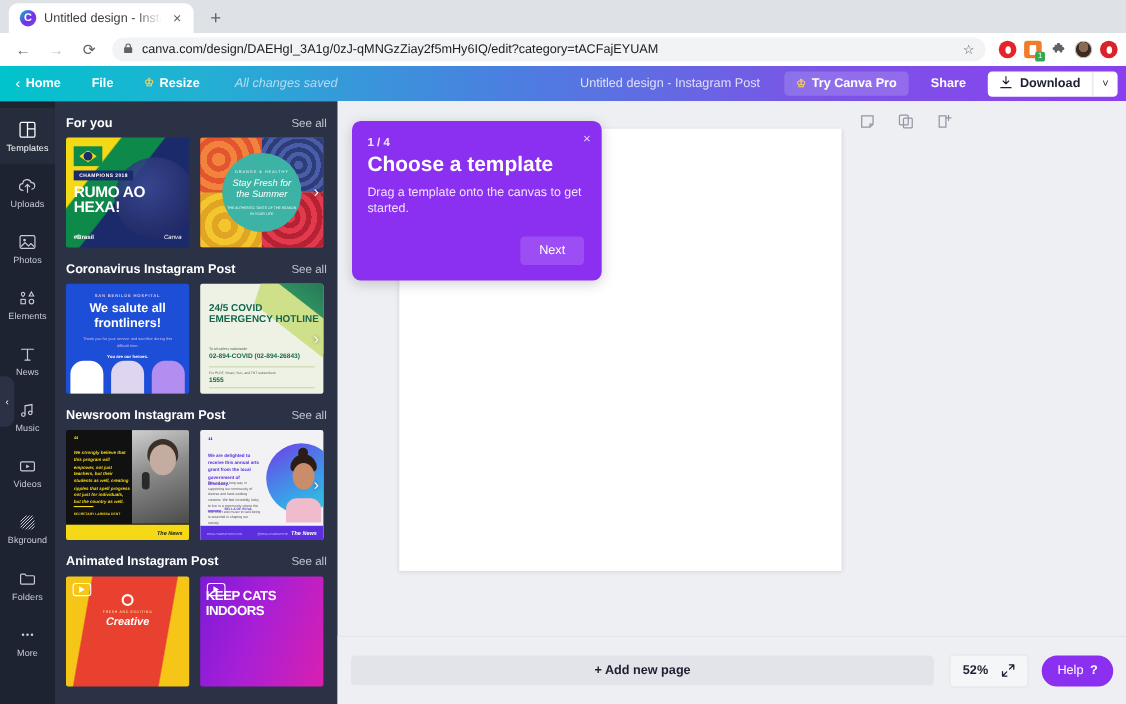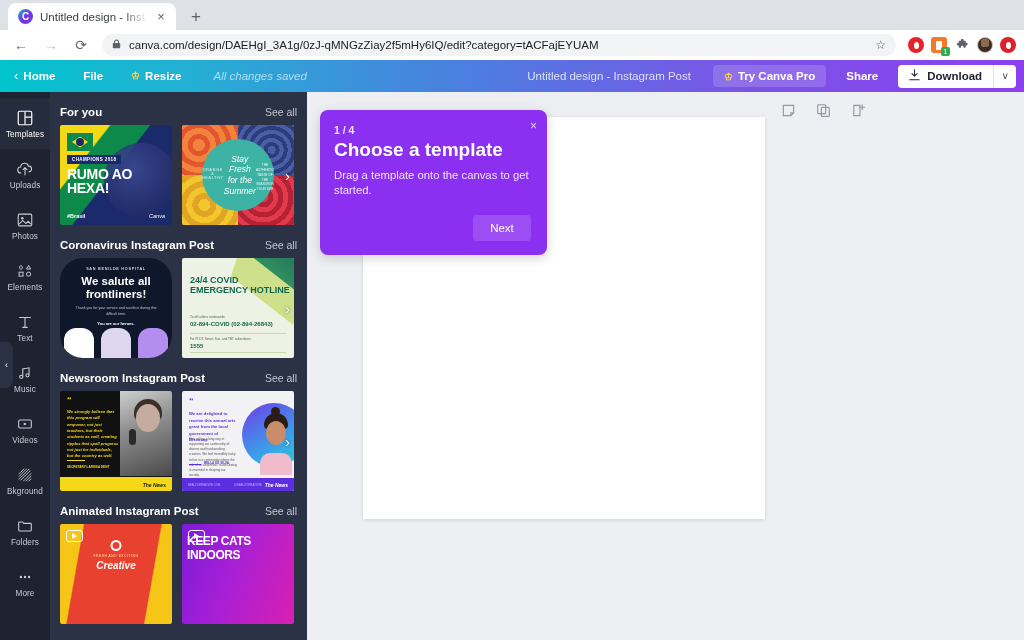--- a/index.html
+++ b/index.html
@@ -227,27 +227,27 @@
   .c-fruit .tl{position:absolute;left:0;top:0;width:50%;height:50%;
      background:repeating-radial-gradient(circle at 30% 40%,#f2833c 0 6px,#e2552f 6px 11px);}
   .c-fruit .tr{position:absolute;right:0;top:0;width:50%;height:50%;
      background:repeating-radial-gradient(circle at 60% 50%,#4a5da8 0 4px,#2e3d78 4px 8px);}
   .c-fruit .bl{position:absolute;left:0;bottom:0;width:50%;height:50%;
      background:repeating-radial-gradient(circle at 40% 60%,#f3c62e 0 6px,#e0a524 6px 12px);}
   .c-fruit .br{position:absolute;right:0;bottom:0;width:50%;height:50%;
      background:repeating-radial-gradient(circle at 45% 45%,#e23a4c 0 5px,#b52234 5px 10px);}
   .c-fruit .circ{position:absolute;left:50%;top:50%;transform:translate(-50%,-50%);
      width:72px;height:72px;border-radius:50%;background:#3db3a6;
-     display:flex;flex-direction:row;align-items:center;justify-content:center;
+     display:flex;flex-direction:column;align-items:center;justify-content:center;
      text-align:center;color:#fff;padding:4px;}
   .c-fruit .k{font-size:3.6px;letter-spacing:.8px;opacity:.9;margin-bottom:3px;}
   .c-fruit .s{font-size:8.5px;font-style:italic;line-height:1.25;}
   .c-fruit .sub{font-size:3.2px;line-height:1.5;margin-top:5px;opacity:.92;}
 
-  .c-salute{background:#0f172a;border-radius:23px;}
+  .c-salute{background:#1d4ed8;}
   .c-salute .hosp{position:absolute;top:9px;left:0;right:0;text-align:center;
      color:#d7c6f2;font-size:3.8px;letter-spacing:.7px;font-weight:bold;}
   .c-salute .h1{position:absolute;top:17px;left:0;right:0;text-align:center;
      color:#fff;font-size:11.5px;font-weight:bold;line-height:1.12;}
   .c-salute .p{position:absolute;top:48px;left:10px;right:10px;text-align:center;
      color:#cdb9ee;font-size:3.6px;line-height:1.55;}
   .c-salute .p2{position:absolute;top:63px;left:0;right:0;text-align:center;
      color:#ffffff;font-size:4px;font-weight:bold;}
   .c-salute .fig{position:absolute;bottom:0;width:30px;height:30px;background:#fff;
      border-radius:12px 12px 0 0;}
@@ -515,21 +515,21 @@
             </svg>
         </span>
         <span class="rail-label">Elements</span>
       </div>
       <div class="rail-item">
         <span class="rail-ico">
           <svg width="18" height="18" viewBox="0 0 20 20">
               <path d="M4 5h12M10 5v11M7.5 16h5" stroke="#c8cdd6" stroke-width="1.2" stroke-linecap="round"></path>
             </svg>
         </span>
-        <span class="rail-label">Text</span>
+        <span class="rail-label">News</span>
       </div>
       <div class="rail-item">
         <span class="rail-ico">
           <svg width="18" height="18" viewBox="0 0 20 20">
               <path d="M7.5 14V5.5l7-1.3V12" stroke="#c8cdd6" stroke-width="1.2" fill="none"></path>
               <circle cx="5.8" cy="14.3" r="1.8" stroke="#c8cdd6" stroke-width="1.2" fill="none"></circle>
               <circle cx="12.8" cy="12.6" r="1.8" stroke="#c8cdd6" stroke-width="1.2" fill="none"></circle>
             </svg>
         </span>
         <span class="rail-label">Music</span>
@@ -617,21 +617,21 @@
               <div class="hosp">SAN BENILDE HOSPITAL</div>
               <div class="h1">We salute all frontliners!</div>
               <div class="p">Thank you for your service and sacrifice during this difficult time.</div>
               <div class="p2">You are our heroes.</div>
               <div class="fig f1"></div>
               <div class="fig f2"></div>
               <div class="fig f3"></div>
             </div>
             <div class="card c-hotline">
               <div class="wedge"></div>
-              <div class="t">24/4 COVID EMERGENCY HOTLINE</div>
+              <div class="t">24/5 COVID EMERGENCY HOTLINE</div>
               <div class="lbl">To all callers nationwide</div>
               <div class="num">02-894-COVID (02-894-26843)</div>
               <div class="rule r1"></div>
               <div class="lbl2">For PLDT, Smart, Sun, and TNT subscribers</div>
               <div class="num2">1555</div>
               <div class="rule r2"></div>
               <div class="card-arrow">›</div>
             </div>
           </div>
         </div>
@@ -725,14 +725,29 @@
   </div>
 
   <div class="coach">
     <div class="coach-close">×</div>
     <div class="coach-step">1 / 4</div>
     <div class="coach-title">Choose a template</div>
     <div class="coach-body">Drag a template onto the canvas to get started.</div>
     <div class="coach-next">Next</div>
   </div>
 
+  <div class="bottom-bar">
+    <div class="add-page">+ Add new page</div>
+    <div class="zoom-box">
+      <span class="zoom-val">52%</span>
+      <span class="expand-ico">
+        <svg width="13" height="13" viewBox="0 0 14 14">
+            <path d="M8.2 1.5h4.3v4.3M12.5 1.5L8.4 5.6M5.8 12.5H1.5V8.2M1.5 12.5l4.1-4.1" stroke="#1d1f33" stroke-width="1.25" fill="none" stroke-linecap="round" stroke-linejoin="round"></path>
+          </svg>
+      </span>
+    </div>
+    <div class="help-btn">
+      <span>Help</span>
+      <span class="help-q">?</span>
+    </div>
+  </div>
 
 </div>
 
 </body></html>

